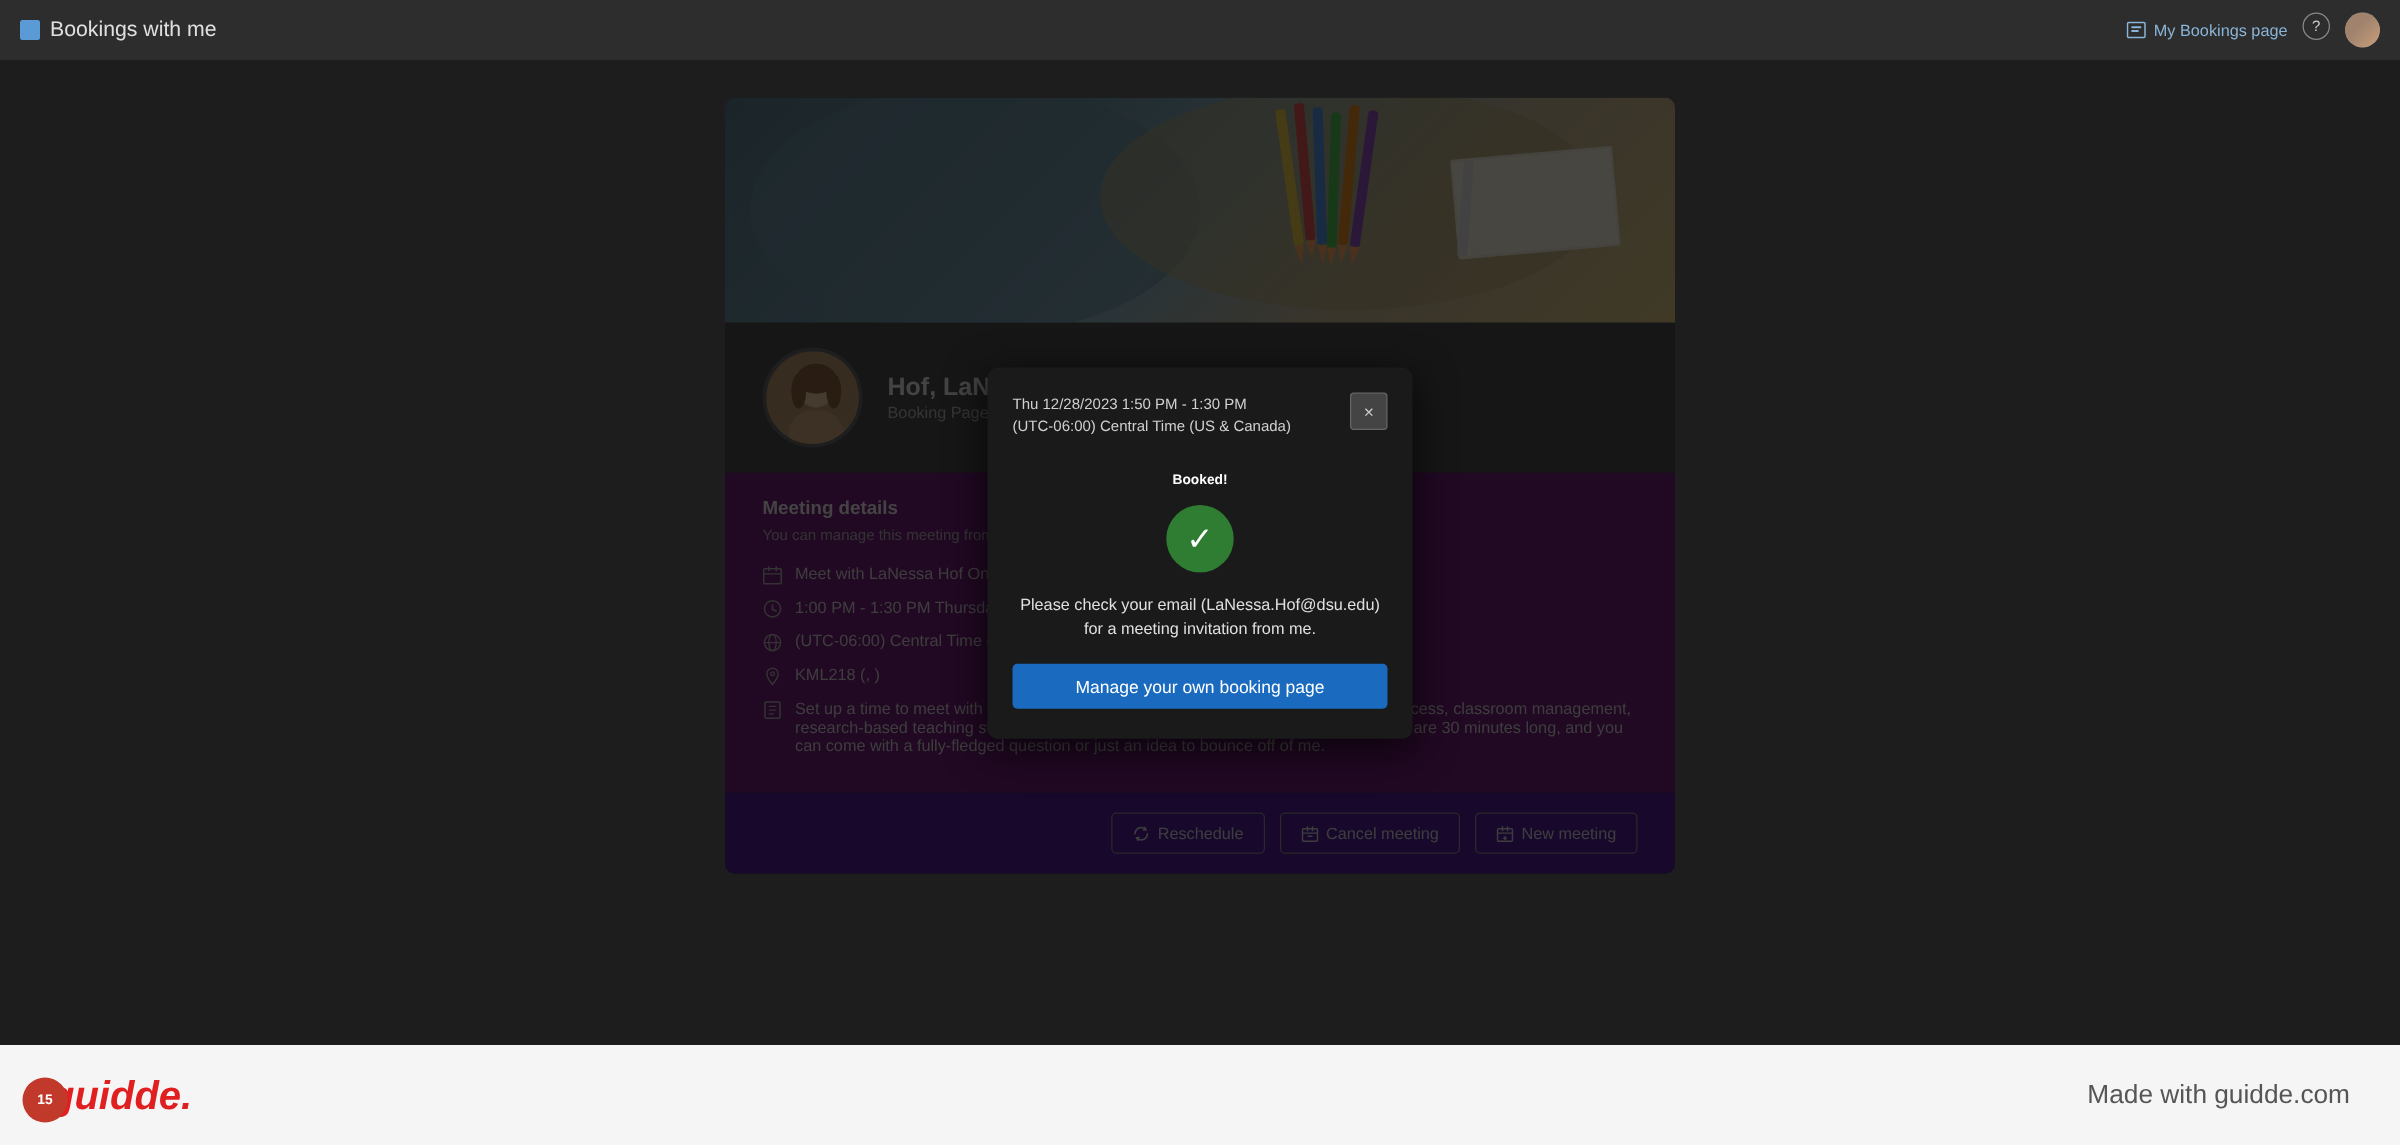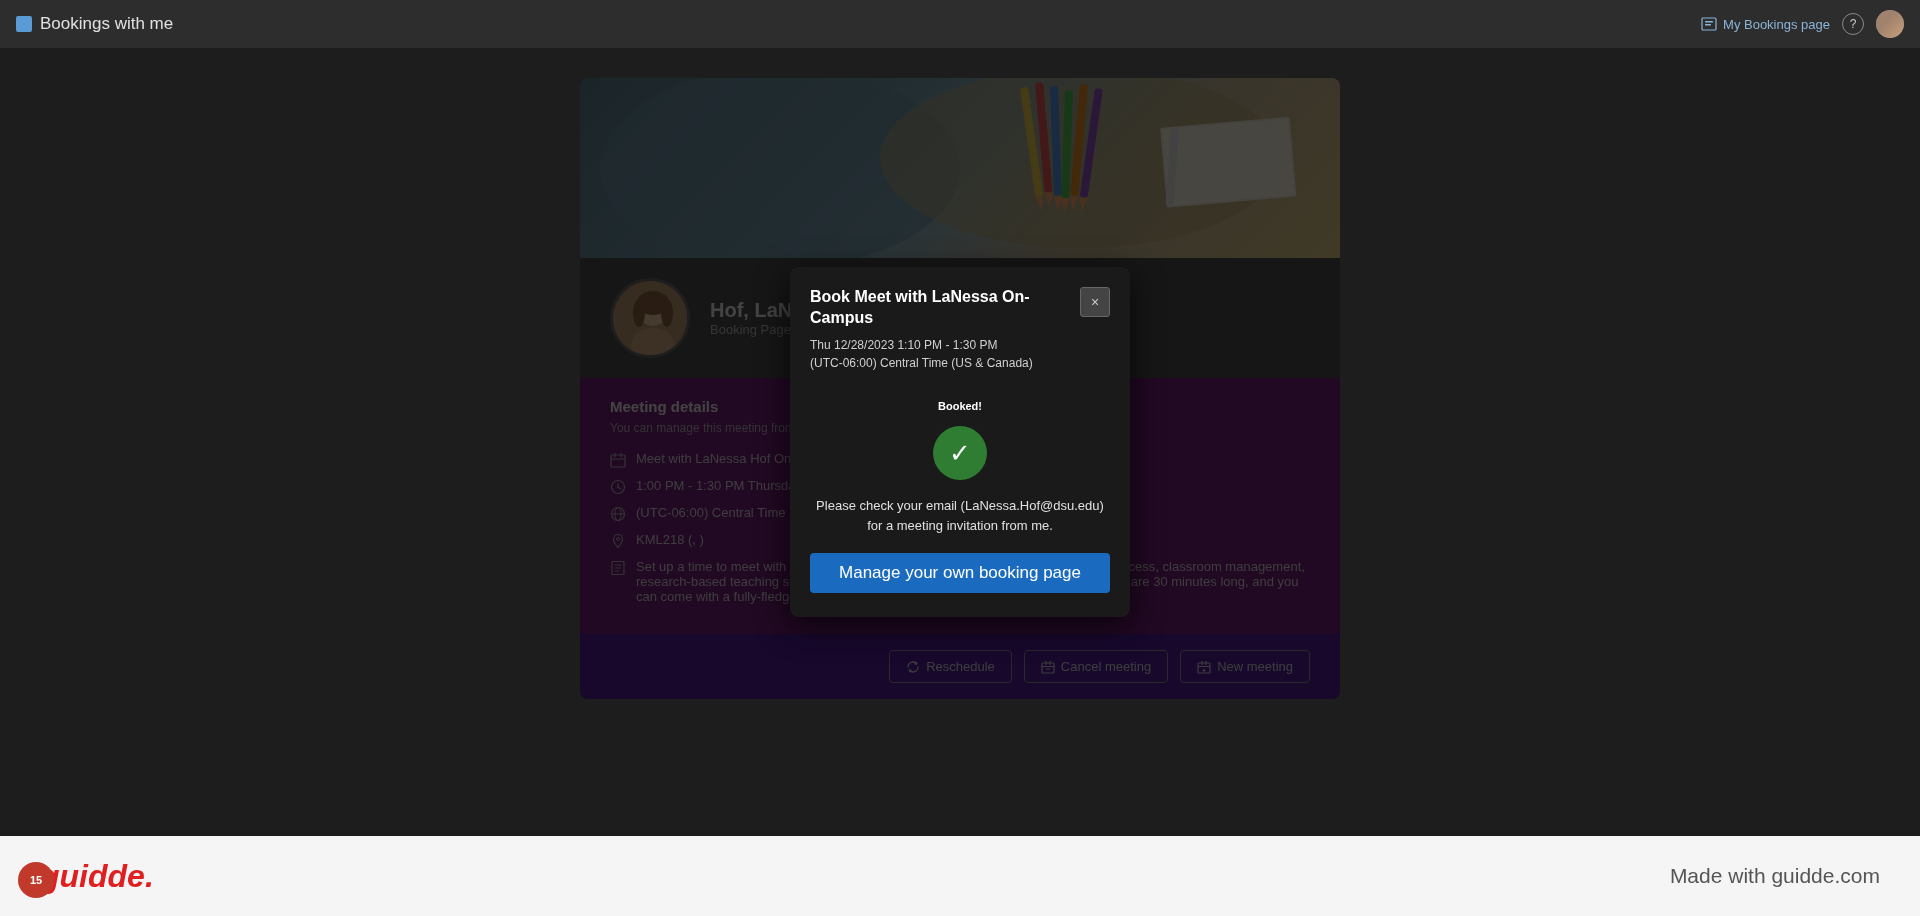--- a/index.html
+++ b/index.html
@@ -34,21 +34,20 @@
       height: 16px;
       background: #5b9bd5;
       border-radius: 2px;
     }
     .nav-title {
       color: #e0e0e0;
       font-size: 17px;
     }
     .top-nav-right {
       display: flex;
-      align-items: center;
       gap: 12px;
     }
     .my-bookings-btn {
       display: flex;
       align-items: center;
       gap: 6px;
       color: #8ab4d8;
       font-size: 13px;
       cursor: pointer;
     }
@@ -276,21 +275,21 @@
       margin-bottom: 18px;
     }
     .manage-btn {
       display: block;
       width: 100%;
       padding: 10px;
       background: #1a6bbf;
       color: white;
       border: none;
       border-radius: 4px;
-      font-size: 17px;
+      font-size: 14px;
       font-weight: 500;
       cursor: pointer;
       text-align: center;
     }
 
     
     .footer-bar {
       position: absolute;
       bottom: 0;
       left: 0;
@@ -496,23 +495,22 @@
 
       <svg width="200" height="120" style="position:absolute;top:-95px;right:-40px;pointer-events:none;z-index:200;" viewBox="0 0 200 120">
 
         <path d="M 30 10 C 30 10 60 60 140 75" stroke="#f0c020" stroke-width="5" fill="none" stroke-linecap="round"></path>
 
         <polygon points="140,75 120,65 130,85" fill="#f0c020"></polygon>
       </svg>
 
       <div class="modal-header">
         <div class="modal-title-block">
-          <div class="modal-title">Book Meet with LaNessa On-Campus</div>
           <div class="modal-datetime">
-            <span>Thu 12/28/2023 1:10 PM - 1:30 PM</span><br>
+            <span>Thu 12/28/2023 1:50 PM - 1:30 PM</span><br>
             <span>(UTC-06:00) Central Time (US &amp; Canada)</span>
           </div>
         </div>
         <button class="modal-close-btn">
           <span>×</span>
         </button>
       </div>
 
       <div class="modal-body">
         <div class="booked-label">Booked!</div>

